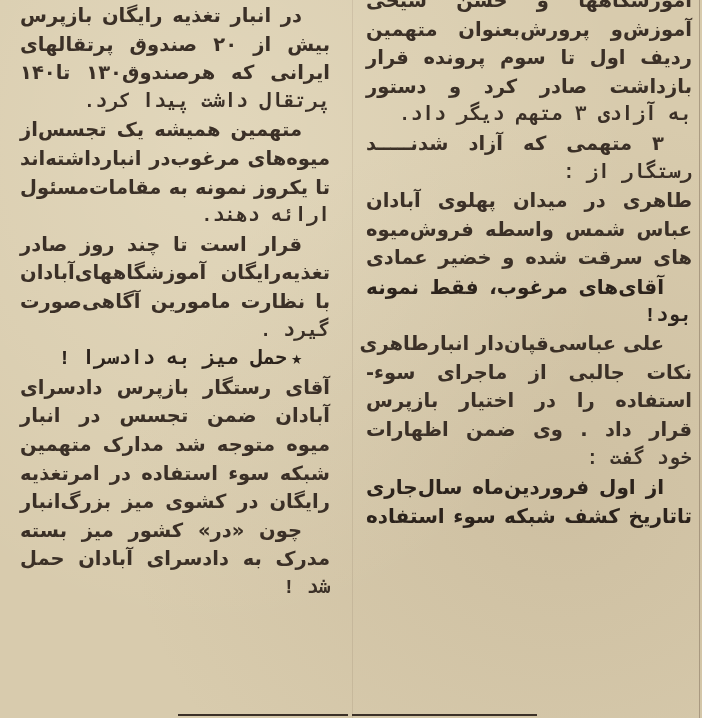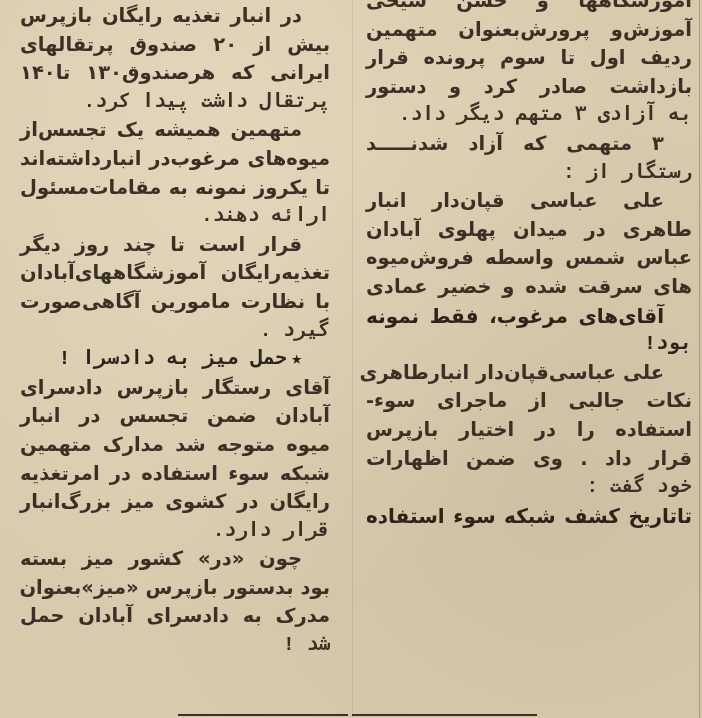--- a/index.html
+++ b/index.html
@@ -56,54 +56,52 @@
 <div class="edge-line"></div>
 
 <div class="column col-right">
   <span class="line">آموزشگاهها و حسن شیخی</span>
   <span class="line">آموزش‌و پرورش‌بعنوان متهمین</span>
   <span class="line">ردیف اول تا سوم پرونده قرار</span>
   <span class="line">بازداشت صادر کرد و دستور</span>
   <span class="line last">به آزادی ۳ متهم دیگر داد.</span>
   <span class="line indent">۳ متهمی که آزاد شدنـــــد</span>
   <span class="line last">رستگار از :</span>
-  <span class="line indent">علی عباسی قپان‌دار انبار</span>
   <span class="line">طاهری در میدان پهلوی آبادان</span>
   <span class="line">عباس شمس واسطه فروش‌میوه</span>
   <span class="line">های سرقت شده و خضیر عمادی</span>
   <span class="line indent heading">آقای‌های مرغوب، فقط نمونه</span>
   <span class="line last heading">بود!</span>
   <span class="line indent">علی عباسی‌قپان‌دار انبارطاهری</span>
   <span class="line">نکات جالبی از ماجرای سوء-</span>
   <span class="line">استفاده را در اختیار بازپرس</span>
   <span class="line">قرار داد . وی ضمن اظهارات</span>
   <span class="line last">خود گفت :</span>
+  <span class="line indent heading">از اول فروردین‌ماه سال‌جاری</span>
   <span class="line heading">تاتاریخ کشف شبکه سوء استفاده</span>
 </div>
 
 <div class="column col-left">
   <span class="line indent">در انبار تغذیه رایگان بازپرس</span>
   <span class="line">بیش از ۲۰ صندوق پرتقالهای</span>
   <span class="line">ایرانی که هرصندوق۱۳۰ تا۱۴۰</span>
   <span class="line last">پرتقال داشت پیدا کرد.</span>
   <span class="line indent">متهمین همیشه یک تجسس‌از</span>
   <span class="line">میوه‌های مرغوب‌در انبارداشته‌اند</span>
   <span class="line">تا یکروز نمونه به مقامات‌مسئول</span>
   <span class="line last">ارائه دهند.</span>
-  <span class="line indent">قرار است تا چند روز دیگر</span>
+  <span class="line indent">قرار است تا چند روز صادر</span>
   <span class="line">تغذیه‌رایگان آموزشگاههای‌آبادان</span>
   <span class="line">با نظارت مامورین آگاهی‌صورت</span>
   <span class="line last">گیرد .</span>
   <span class="line last heading indent"><span class="star">★</span><span>حمل میز به دادسرا !</span></span>
   <span class="line">آقای رستگار بازپرس دادسرای</span>
   <span class="line">آبادان ضمن تجسس در انبار</span>
   <span class="line">میوه متوجه شد مدارک متهمین</span>
   <span class="line">شبکه سوء استفاده در امرتغذیه</span>
   <span class="line">رایگان در کشوی میز بزرگ‌انبار</span>
-  <span class="line last">قرار دارد.</span>
   <span class="line indent">چون «در» کشور میز بسته</span>
-  <span class="line">بود بدستور بازپرس «میز»بعنوان</span>
   <span class="line">مدرک به دادسرای آبادان حمل</span>
   <span class="line last">شد !</span>
 </div>
 
 <div class="rule rule-left"></div>
 <div class="rule rule-right"></div>
 
 </body></html>

